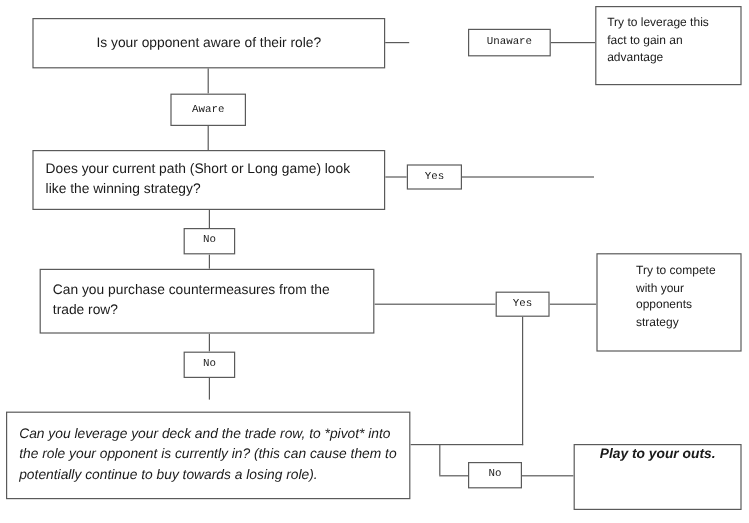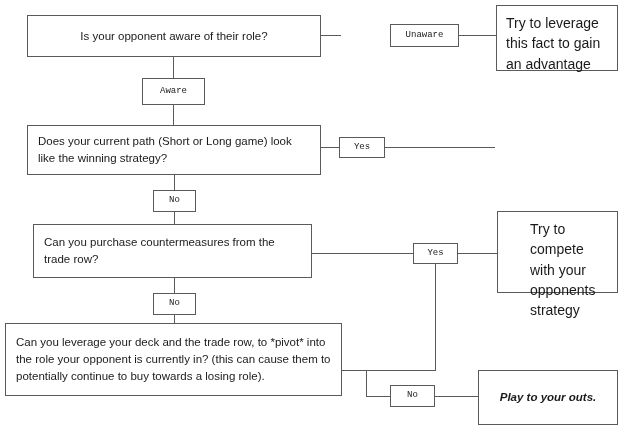--- a/index.html
+++ b/index.html
@@ -38,42 +38,42 @@
     font-size: 11.5px;
   }
   .q .txt {
     text-align: left;
     padding: 0 10px;
     width: auto;
     max-width: 100%;
   }
   
   .out {
-    font-size: 14px;
+    font-size: 10px;
     align-items: flex-start;
   }
   .out .txt {
     text-align: left;
     padding: 7px 9px;
   }
   
   .label {
     justify-content: center;
     font-size: 9px;
     font-family: Liberation Mono, monospace;
   }
   .label .txt {
     text-align: center;
     padding: 0;
   }
   
   .terminal {
     font-size: 11.5px;
     justify-content: center;
-    align-items: center;
+    align-items: flex-start;
   }
   .terminal .txt {
     text-align: center;
     font-style: italic;
     font-weight: bold;
     padding: 0 12px;
   }
   
   .conn {
     position: absolute;
@@ -160,21 +160,21 @@
   </div>
 
   <div class="node out" style="left:497px; top:211px; width:121px; height:82px;padding-left:23px;">
     <span class="txt">Try to compete with your opponents strategy</span>
   </div>
 
   <div class="node label" style="left:153px; top:293px; width:43px; height:22px;">
     <span class="txt">No</span>
   </div>
 
-  <div class="node q" style="left:5px; top:323px; width:337px; height:73px;">
+  <div class="node q" style="left:5px; top:343px; width:337px; height:73px;font-style:italic;">
     <span class="txt">Can you leverage your deck and the trade row, to *pivot* into the role your opponent is currently in? (this can cause them to potentially continue to buy towards a losing role).</span>
   </div>
 
   <div class="node label" style="left:390px; top:385px; width:45px; height:22px;">
     <span class="txt">No</span>
   </div>
 
   <div class="node terminal" style="left:478px; top:370px; width:140px; height:55px;">
     <span class="txt">Play to your outs.</span>
   </div>

